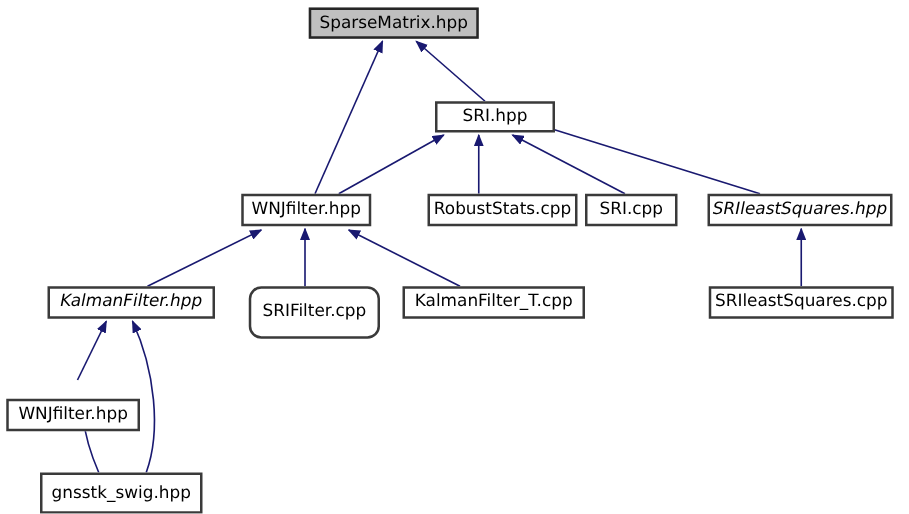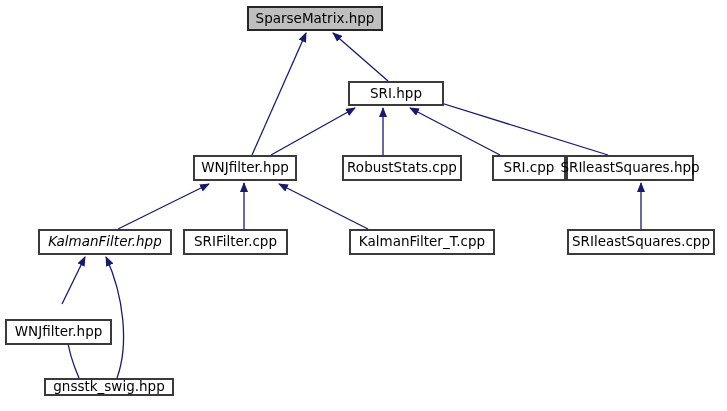--- a/index.html
+++ b/index.html
@@ -72,22 +72,22 @@
         <path class="edge" d="M62,304 L85,257" marker-end="url(#arrowhead)"></path>
         <path class="edge" d="M117,378 C129,345 124,296 106,257" marker-end="url(#arrowhead)"></path>
         <path class="edge" d="M79,378 C72,362 68,348 66,332" marker-end="url(#arrowhead)"></path>
       </g>
   </svg>
   <div id="nodes">
       <div class="node highlighted" style="left: 247px; top: 6px; width: 136px; height: 25px;">SparseMatrix.hpp</div>
       <div class="node" style="left: 348px; top: 81px; width: 96px; height: 25px; text-align: right;">SRI.hpp</div>
       <div class="node" style="left: 193px; top: 155px; width: 104px; height: 26px;">WNJfilter.hpp</div>
       <div class="node" style="left: 322px; top: 155px; width: 120px; height: 26px; margin-left: 20px;">RobustStats.cpp</div>
-      <div class="node" style="left: 468px; top: 155px; width: 74px; height: 26px; margin-left: 24px;">SRI.cpp</div>
-      <div class="node" style="left: 566px; top: 155px; width: 128px; height: 26px;">SRIleastSquares.hpp</div>
+      <div class="node" style="left: 468px; top: 155px; width: 74px; height: 26px;">SRI.cpp</div>
+      <div class="node" style="left: 566px; top: 155px; width: 148px; height: 26px; font-style: italic;">SRIleastSquares.hpp</div>
       <div class="node" style="left: 38px; top: 229px; width: 134px; height: 26px; font-style: italic;">KalmanFilter.hpp</div>
-      <div class="node" style="left: 183px; top: 229px; width: 105px; height: 26px;">SRIFilter.cpp</div>
-      <div class="node" style="left: 322px; top: 229px; width: 146px; height: 26px; margin-left: 27px;">KalmanFilter_T.cpp</div>
+      <div class="node" style="left: 199px; top: 229px; width: 105px; height: 42px; border-radius: 10px;">SRIFilter.cpp</div>
+      <div class="node" style="left: 322px; top: 229px; width: 146px; height: 26px;">KalmanFilter_T.cpp</div>
       <div class="node" style="left: 567px; top: 229px; width: 148px; height: 26px; text-align: center;">SRIleastSquares.cpp</div>
       <div class="node" style="left: 5px; top: 319px; width: 107px; height: 26px;">WNJfilter.hpp</div>
-      <div class="node" style="left: 44px; top: 378px; width: 130px; height: 18px;">gnsstk_swig.hpp</div>
+      <div class="node" style="left: 32px; top: 378px; width: 130px; height: 33px;">gnsstk_swig.hpp</div>
     </div>
 </div>
 
 </body></html>

